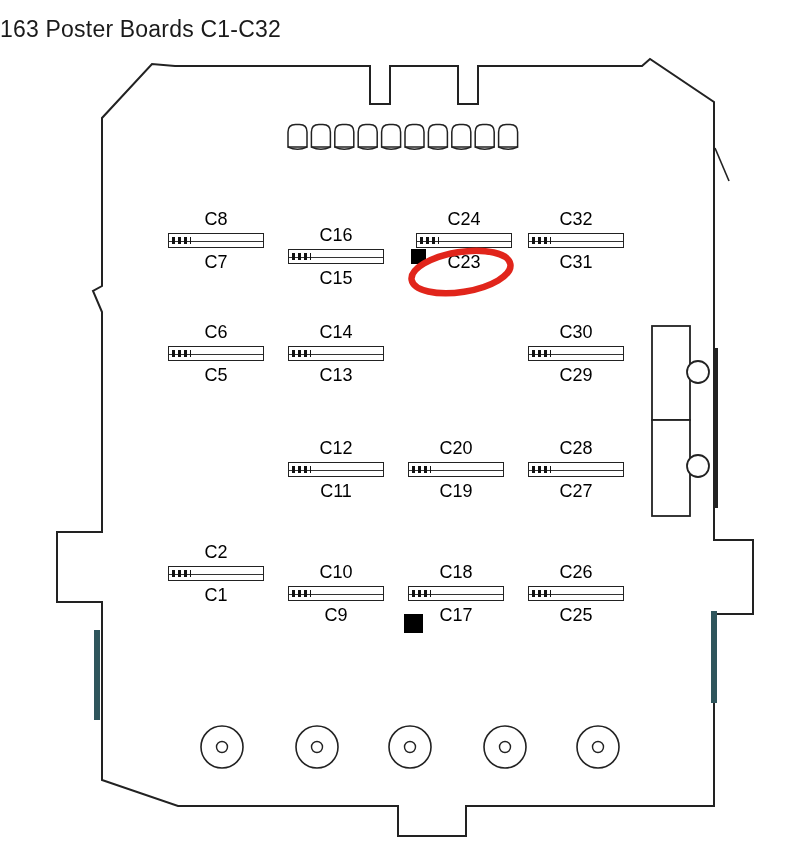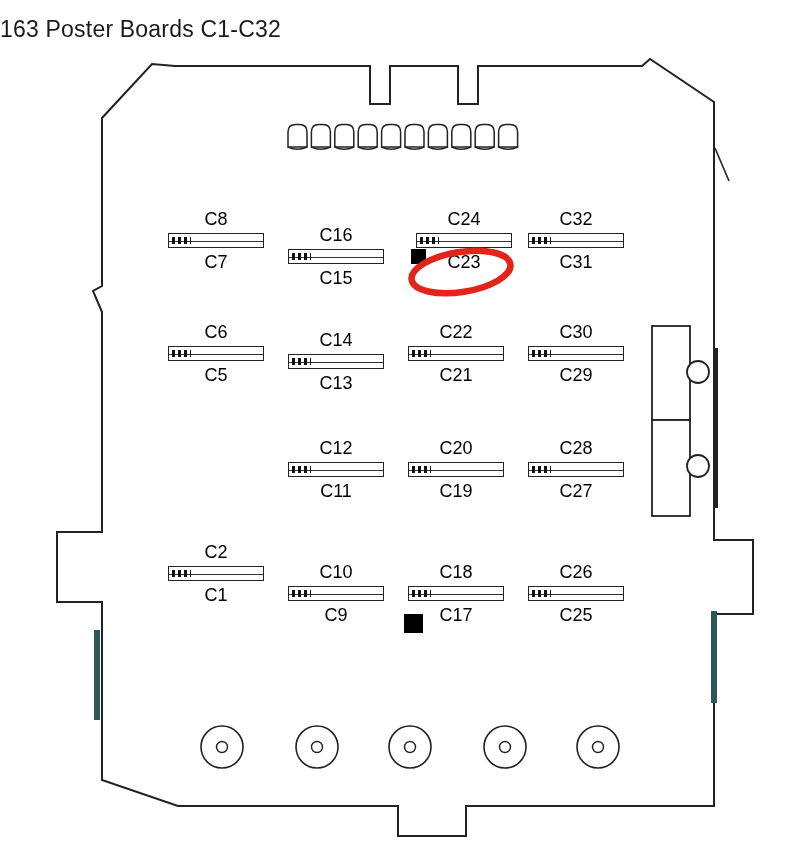--- a/index.html
+++ b/index.html
@@ -114,29 +114,24 @@
       <div class="lbl">C32</div>
       <div class="rect"></div>
       <div class="lbl">C31</div>
     </div>
 
     <div class="board" style="left:168px;top:320px">
       <div class="lbl">C6</div>
       <div class="rect"></div>
       <div class="lbl">C5</div>
     </div>
-    <div class="board" style="left:288px;top:328px">
+    <div class="board" style="left:288px;top:320px">
       <div class="lbl">C14</div>
       <div class="rect"></div>
       <div class="lbl">C13</div>
-    </div>
-    <div class="board" style="left:408px;top:320px">
-      <div class="lbl">C22</div>
-      <div class="rect"></div>
-      <div class="lbl">C21</div>
     </div>
     <div class="board" style="left:528px;top:320px">
       <div class="lbl">C30</div>
       <div class="rect"></div>
       <div class="lbl">C29</div>
     </div>
 
     <div class="board" style="left:288px;top:436px">
       <div class="lbl">C12</div>
       <div class="rect"></div>

